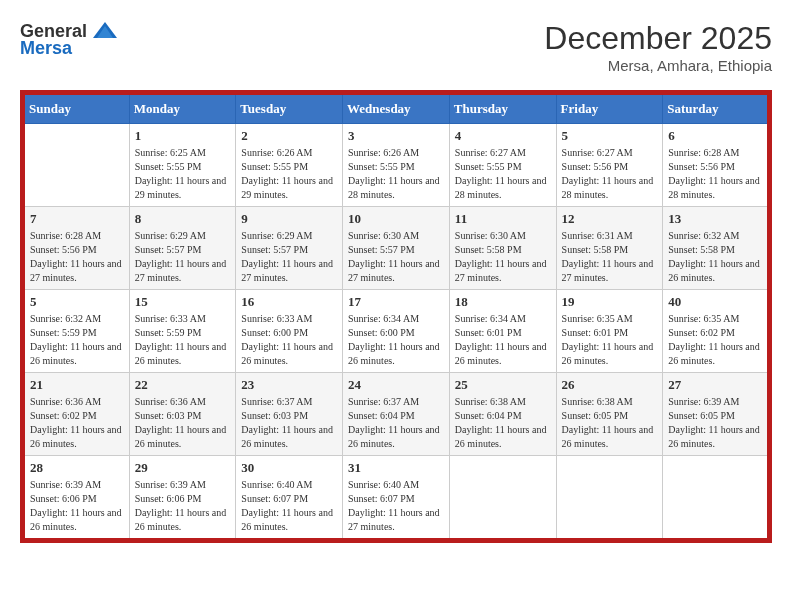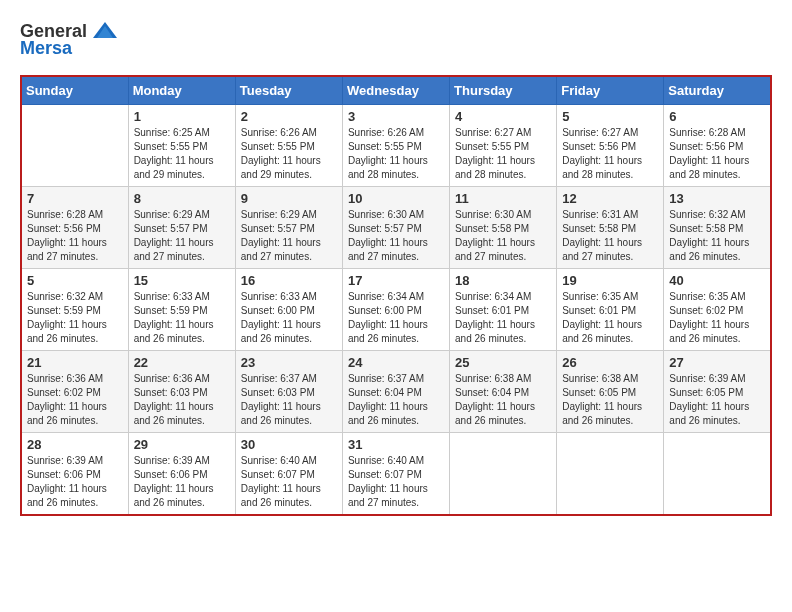--- a/index.html
+++ b/index.html
@@ -34,21 +34,22 @@
       font-weight: normal;
       color: #333;
     }
     .location {
       font-size: 15px;
       color: #555;
     }
     .calendar {
       width: 100%;
       border-collapse: collapse;
-      border: 2px solid #b91c1c;
+      border: 5px solid #b91c1c;
+      font-family: Liberation Serif, serif;
     }
     .calendar th {
       background: #3a75c4;
       color: #fff;
       font-size: 13px;
       font-weight: bold;
       padding: 6px 4px;
       text-align: left;
       border: 1px solid #2a65b4;
     }
@@ -86,20 +87,24 @@
   <div class="logo">
     <div class="logo-row">
       <span style="font-size:18px;font-weight:bold;color:#333;">General</span>
       <svg width="28" height="22" viewBox="0 0 28 22" style="margin-left:2px;">
         <polygon points="14,2 26,18 2,18" fill="#1a6bbf"></polygon>
         <polygon points="14,6 22,18 6,18" fill="#4aa0e8" opacity="0.5"></polygon>
       </svg>
     </div>
     <span style="font-size:18px;font-weight:bold;color:#1a6bbf;margin-top:-4px;">Mersa</span>
   </div>
+  <div class="title-block">
+    <div class="month-year">December 2025</div>
+    <div class="location">Mersa, Amhara, Ethiopia</div>
+  </div>
 </div>
 
 <table class="calendar">
   <thead>
     <tr>
     <th>Sunday</th>
         <th>Monday</th>
         <th>Tuesday</th>
         <th>Wednesday</th>
         <th>Thursday</th>

